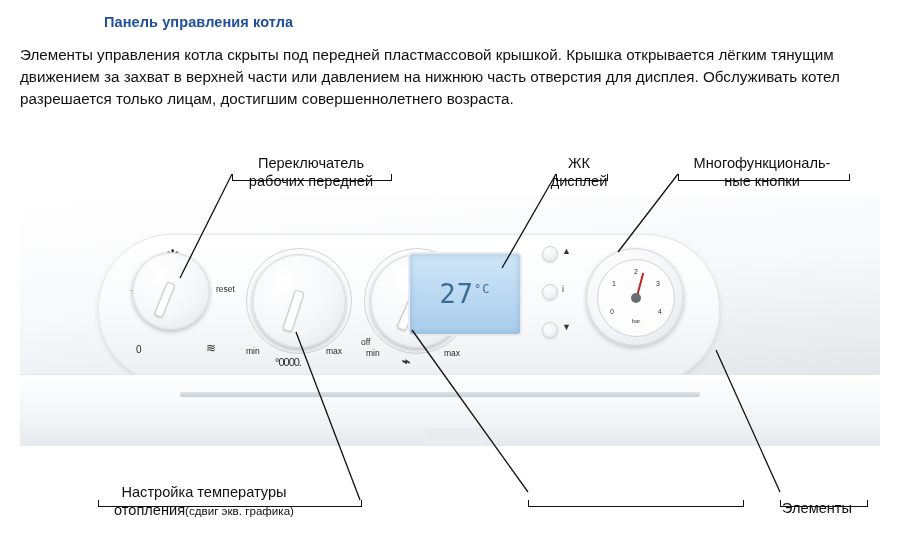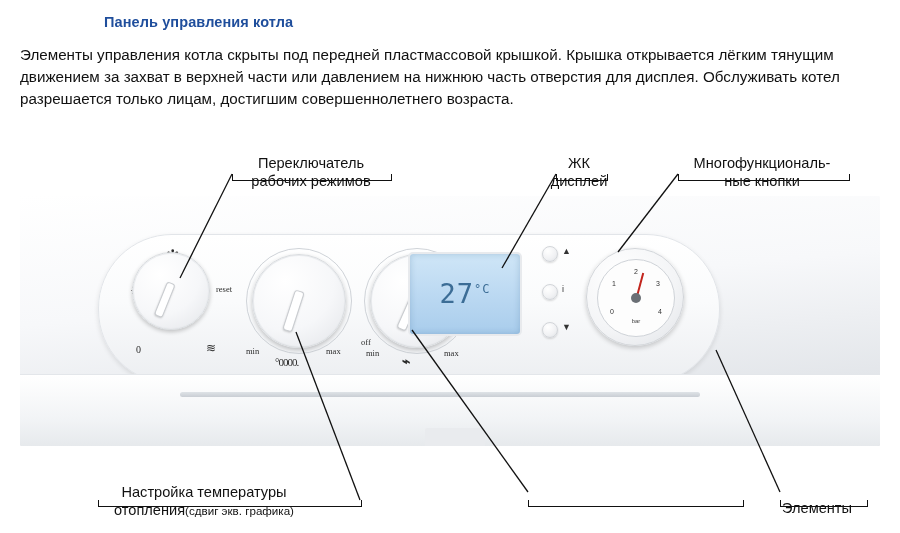--- a/index.html
+++ b/index.html
@@ -119,21 +119,20 @@
     border-radius: 50%;
     border: 1px solid #cfd3d8;
   }
   .ring-2 { left: 226px; top: 52px; width: 104px; height: 104px; }
   .ring-3 { left: 344px; top: 52px; width: 104px; height: 104px; }
 
   .mark {
     position: absolute;
     font-size: 8.5px;
     color: #2b2b2b;
-    font-family: Liberation Serif, serif;
   }
   .glyph {
     position: absolute;
     color: #2b2b2b;
     font-size: 14px;
     line-height: 1;
   }
 
   
   .lcd {
@@ -345,21 +344,21 @@
       </div>
     </div>
 
     <div class="cover"></div>
     <div class="cover-slot"></div>
     <div class="cover-tab"></div>
   </div>
 
   <div class="label" style="left:226px; top:136px; width:170px;">
     <span>Переключатель
-рабочих режимов</span>
+рабочих передней</span>
   </div>
   <div class="underline-box" style="left:232px; top:174px; width:158px;"></div>
 
   <div class="label" style="left:543px; top:136px; width:72px;">
     <span>ЖК
 дисплей</span>
   </div>
   <div class="underline-box" style="left:556px; top:174px; width:50px;"></div>
 
   <div class="label" style="left:672px; top:136px; width:180px;">

